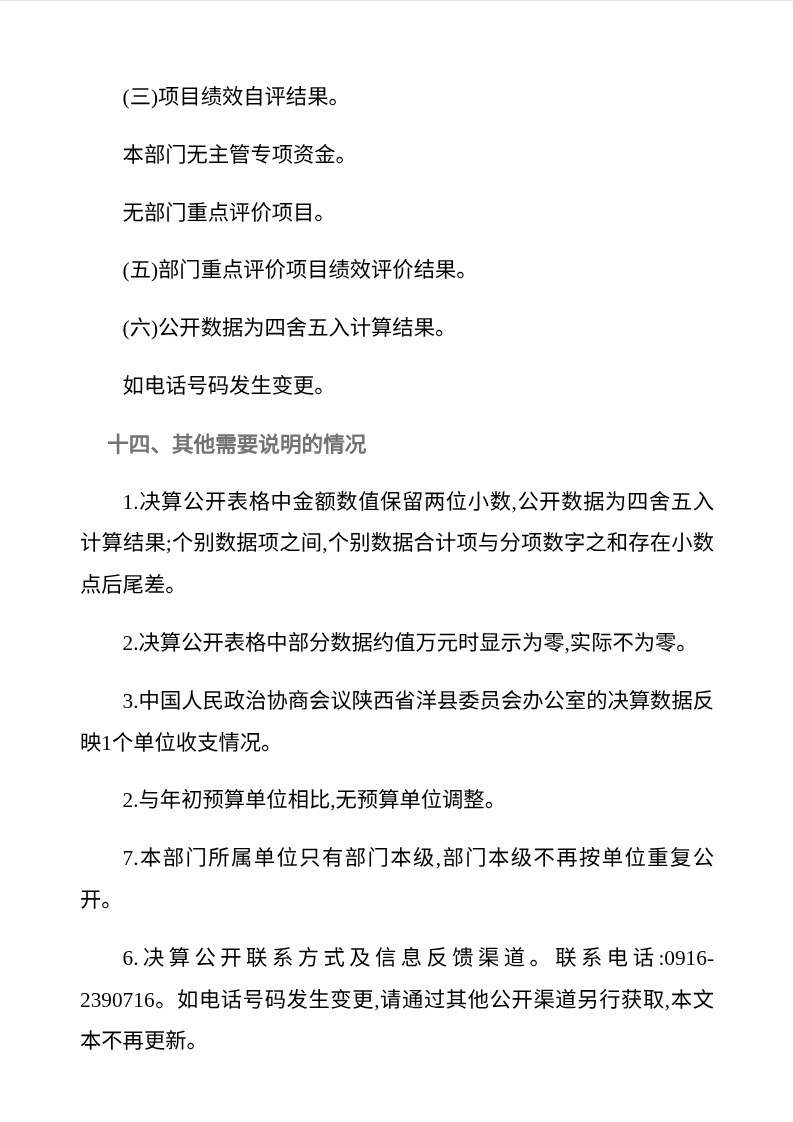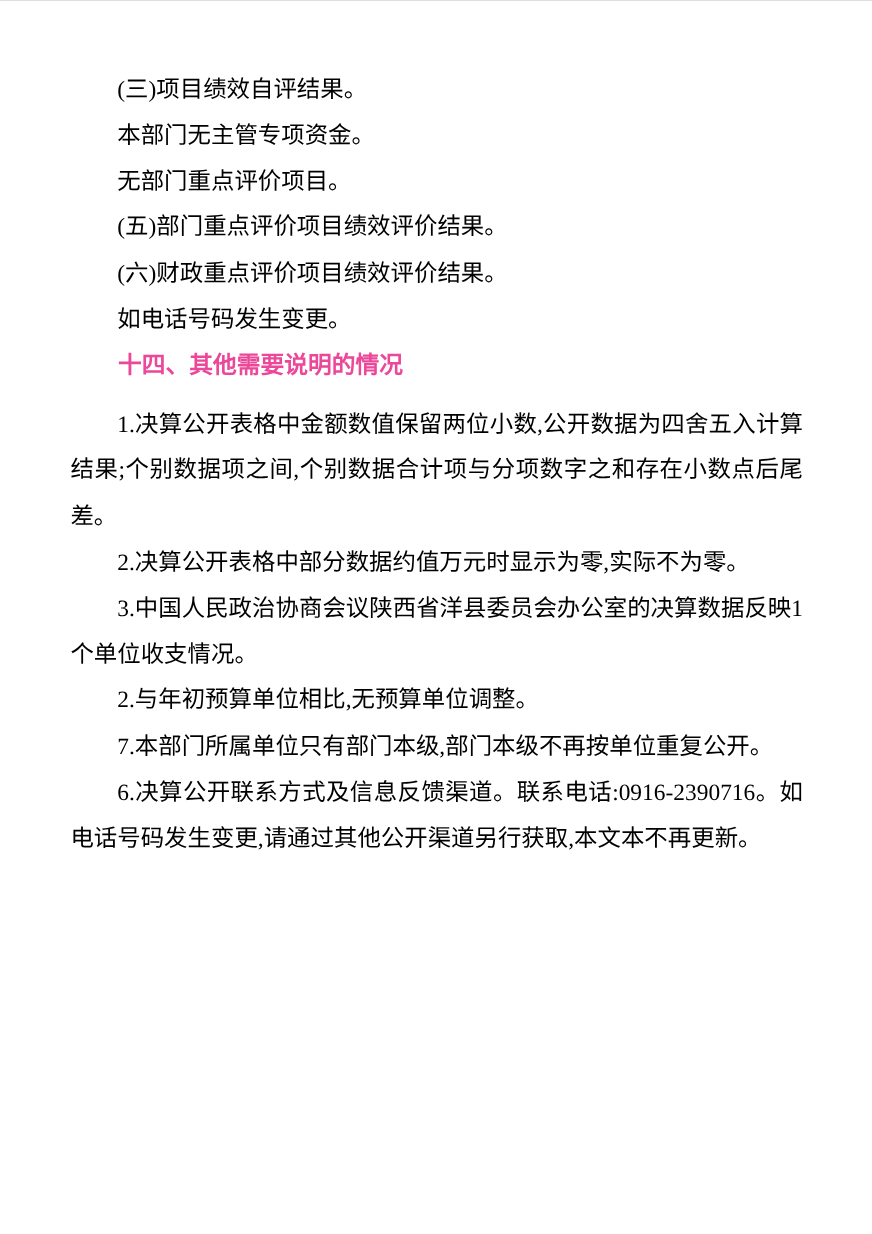--- a/index.html
+++ b/index.html
@@ -15,46 +15,46 @@
     background: #ffffff;
     color: #000000;
     border-top: 1px solid #e0e0e0;
     padding: 60px 63px 0 64px;
     overflow: hidden;
   }
   .para {
     font-family: "Liberation Serif", "DejaVu Serif", serif;
     font-size: 21.3px;
     line-height: 41.8px;
-    margin: 0;
+    margin: 16px;
     text-indent: 2em;
     text-align: justify;
     text-justify: inter-character;
     word-break: normal;
     color: #000000;
   }
   .heading {
-    font-family: Liberation Mono, monospace;
+    font-family: Liberation Sans, sans-serif;
     font-weight: 700;
     font-size: 21.6px;
     line-height: 41.8px;
     margin: 2px 0 10px 0;
     text-indent: 2em;
-    color: #ec4899;
+    color: #737373;
   }
 </style>
 </head>
 <body>
 
 <div class="page" style="background: rgb(255, 255, 255); color: rgb(0, 0, 0); border-top-color: rgb(224, 224, 224);">
   <p class="para">(三)项目绩效自评结果。</p>
   <p class="para">本部门无主管专项资金。</p>
   <p class="para">无部门重点评价项目。</p>
   <p class="para">(五)部门重点评价项目绩效评价结果。</p>
-  <p class="para">(六)财政重点评价项目绩效评价结果。</p>
+  <p class="para">(六)公开数据为四舍五入计算结果。</p>
   <p class="para">如电话号码发生变更。</p>
   <p class="heading">十四、其他需要说明的情况</p>
   <p class="para">1.决算公开表格中金额数值保留两位小数,公开数据为四舍五入计算结果;个别数据项之间,个别数据合计项与分项数字之和存在小数点后尾差。</p>
   <p class="para">2.决算公开表格中部分数据约值万元时显示为零,实际不为零。</p>
   <p class="para">3.中国人民政治协商会议陕西省洋县委员会办公室的决算数据反映1个单位收支情况。</p>
   <p class="para">2.与年初预算单位相比,无预算单位调整。</p>
   <p class="para">7.本部门所属单位只有部门本级,部门本级不再按单位重复公开。</p>
   <p class="para">6.决算公开联系方式及信息反馈渠道。联系电话:0916-2390716。如电话号码发生变更,请通过其他公开渠道另行获取,本文本不再更新。</p>
 </div>
 

